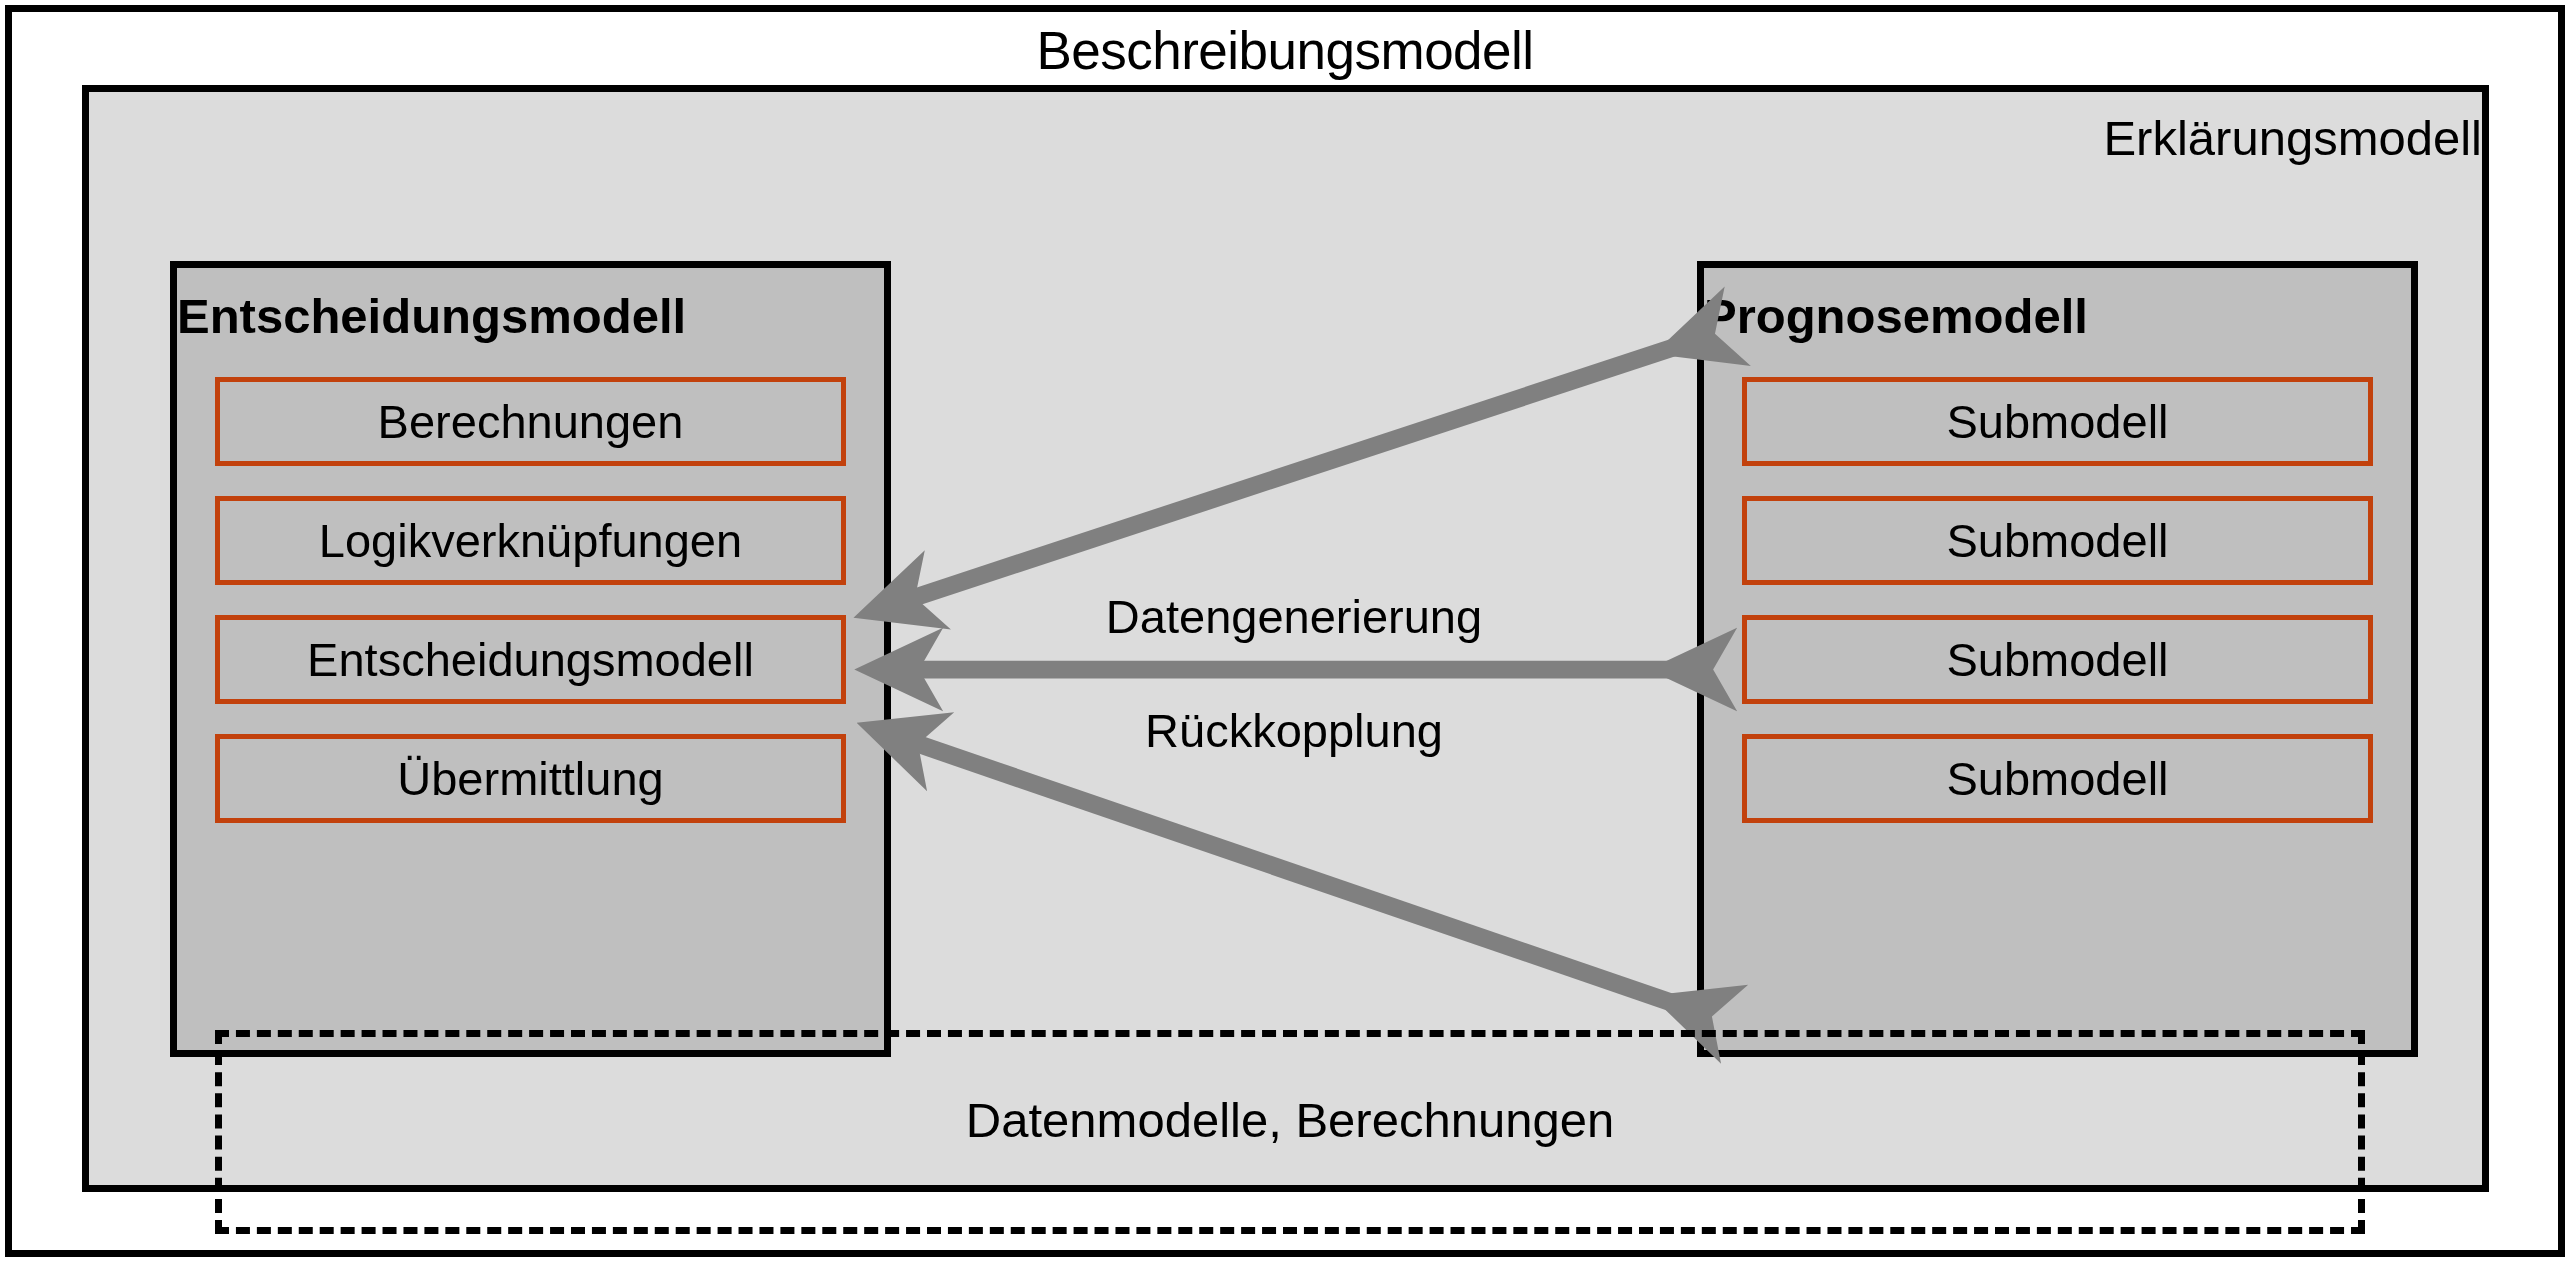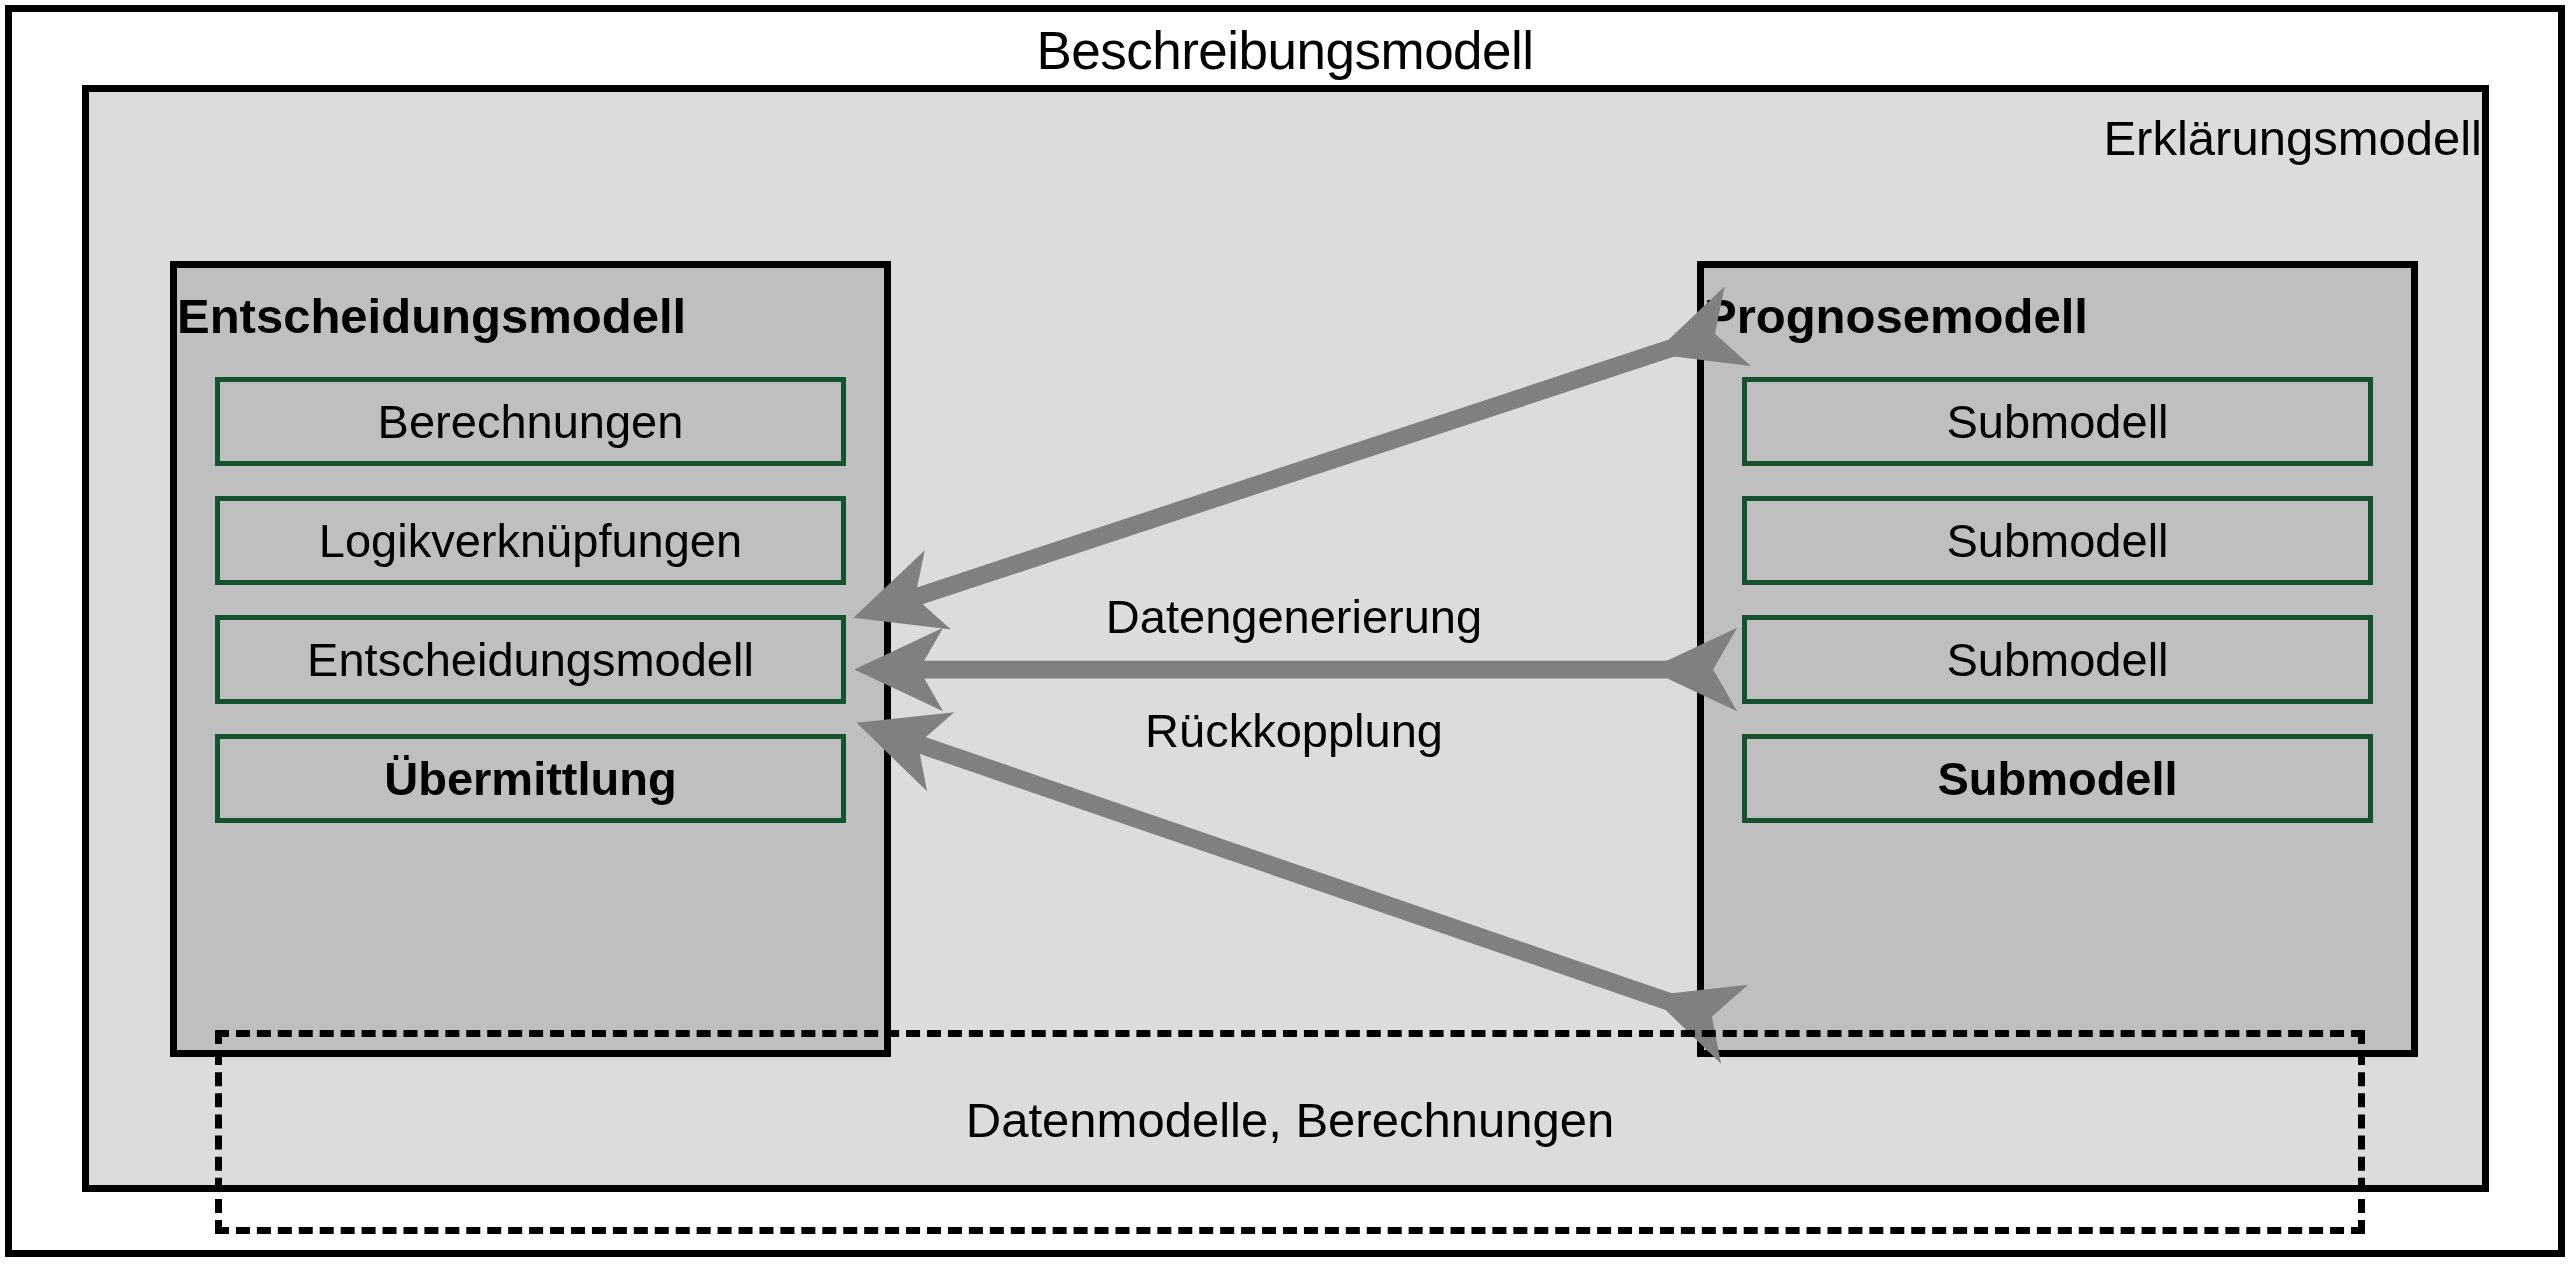--- a/index.html
+++ b/index.html
@@ -101,31 +101,31 @@
 
   .sub-list {
     position: absolute;
     left: 38px;
     right: 38px;
     top: 109px;
   }
 
   .sub-box {
     box-sizing: border-box;
-    border: 5px solid #14532d;
+    border: 5px solid #c2410c;
     background: #bfbfbf;
     height: 89px;
     margin-bottom: 30px;
     display: flex;
     align-items: center;
     justify-content: center;
     font-size: 47px;
     line-height: 1;
   }
-  .sub-box:last-child { margin-bottom: 7px; font-weight: bold; }
+  .sub-box:last-child { margin-bottom: 7px; }
 
   
   .arrows {
     position: absolute;
     left: 0;
     top: 0;
     width: 2576px;
     height: 1266px;
     pointer-events: none;
   }

